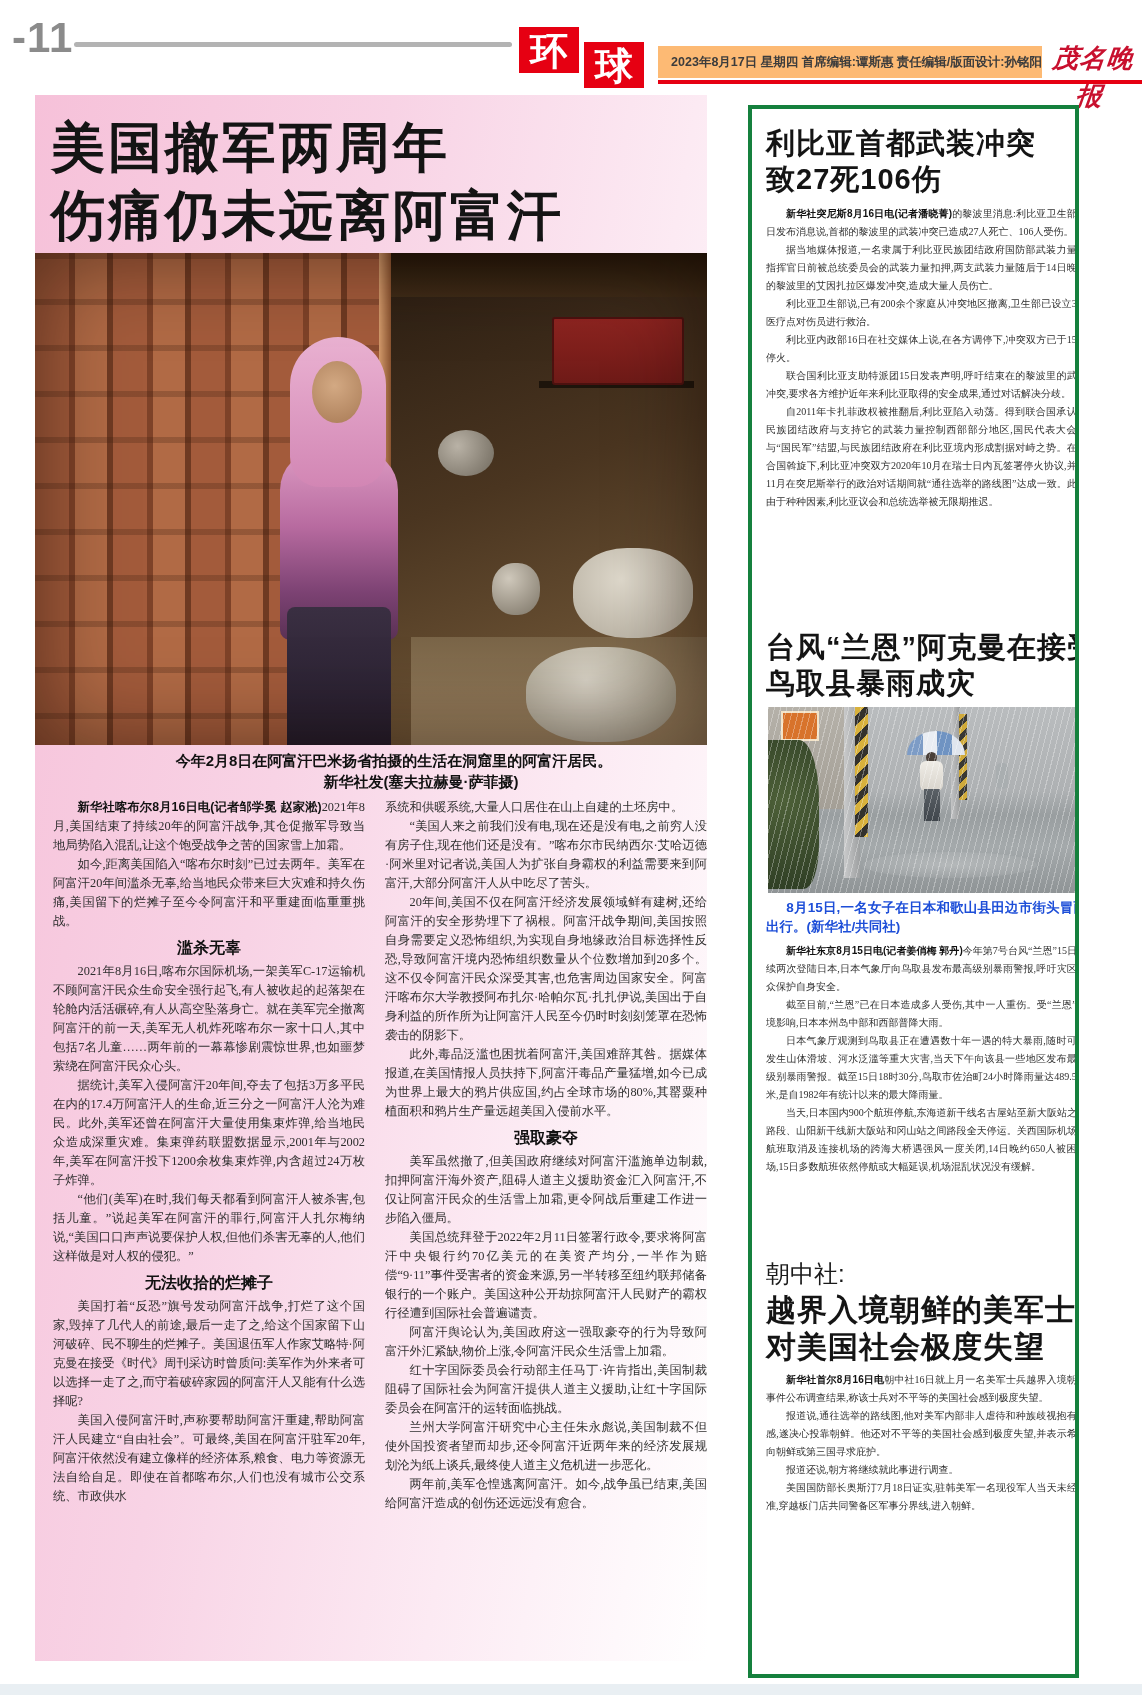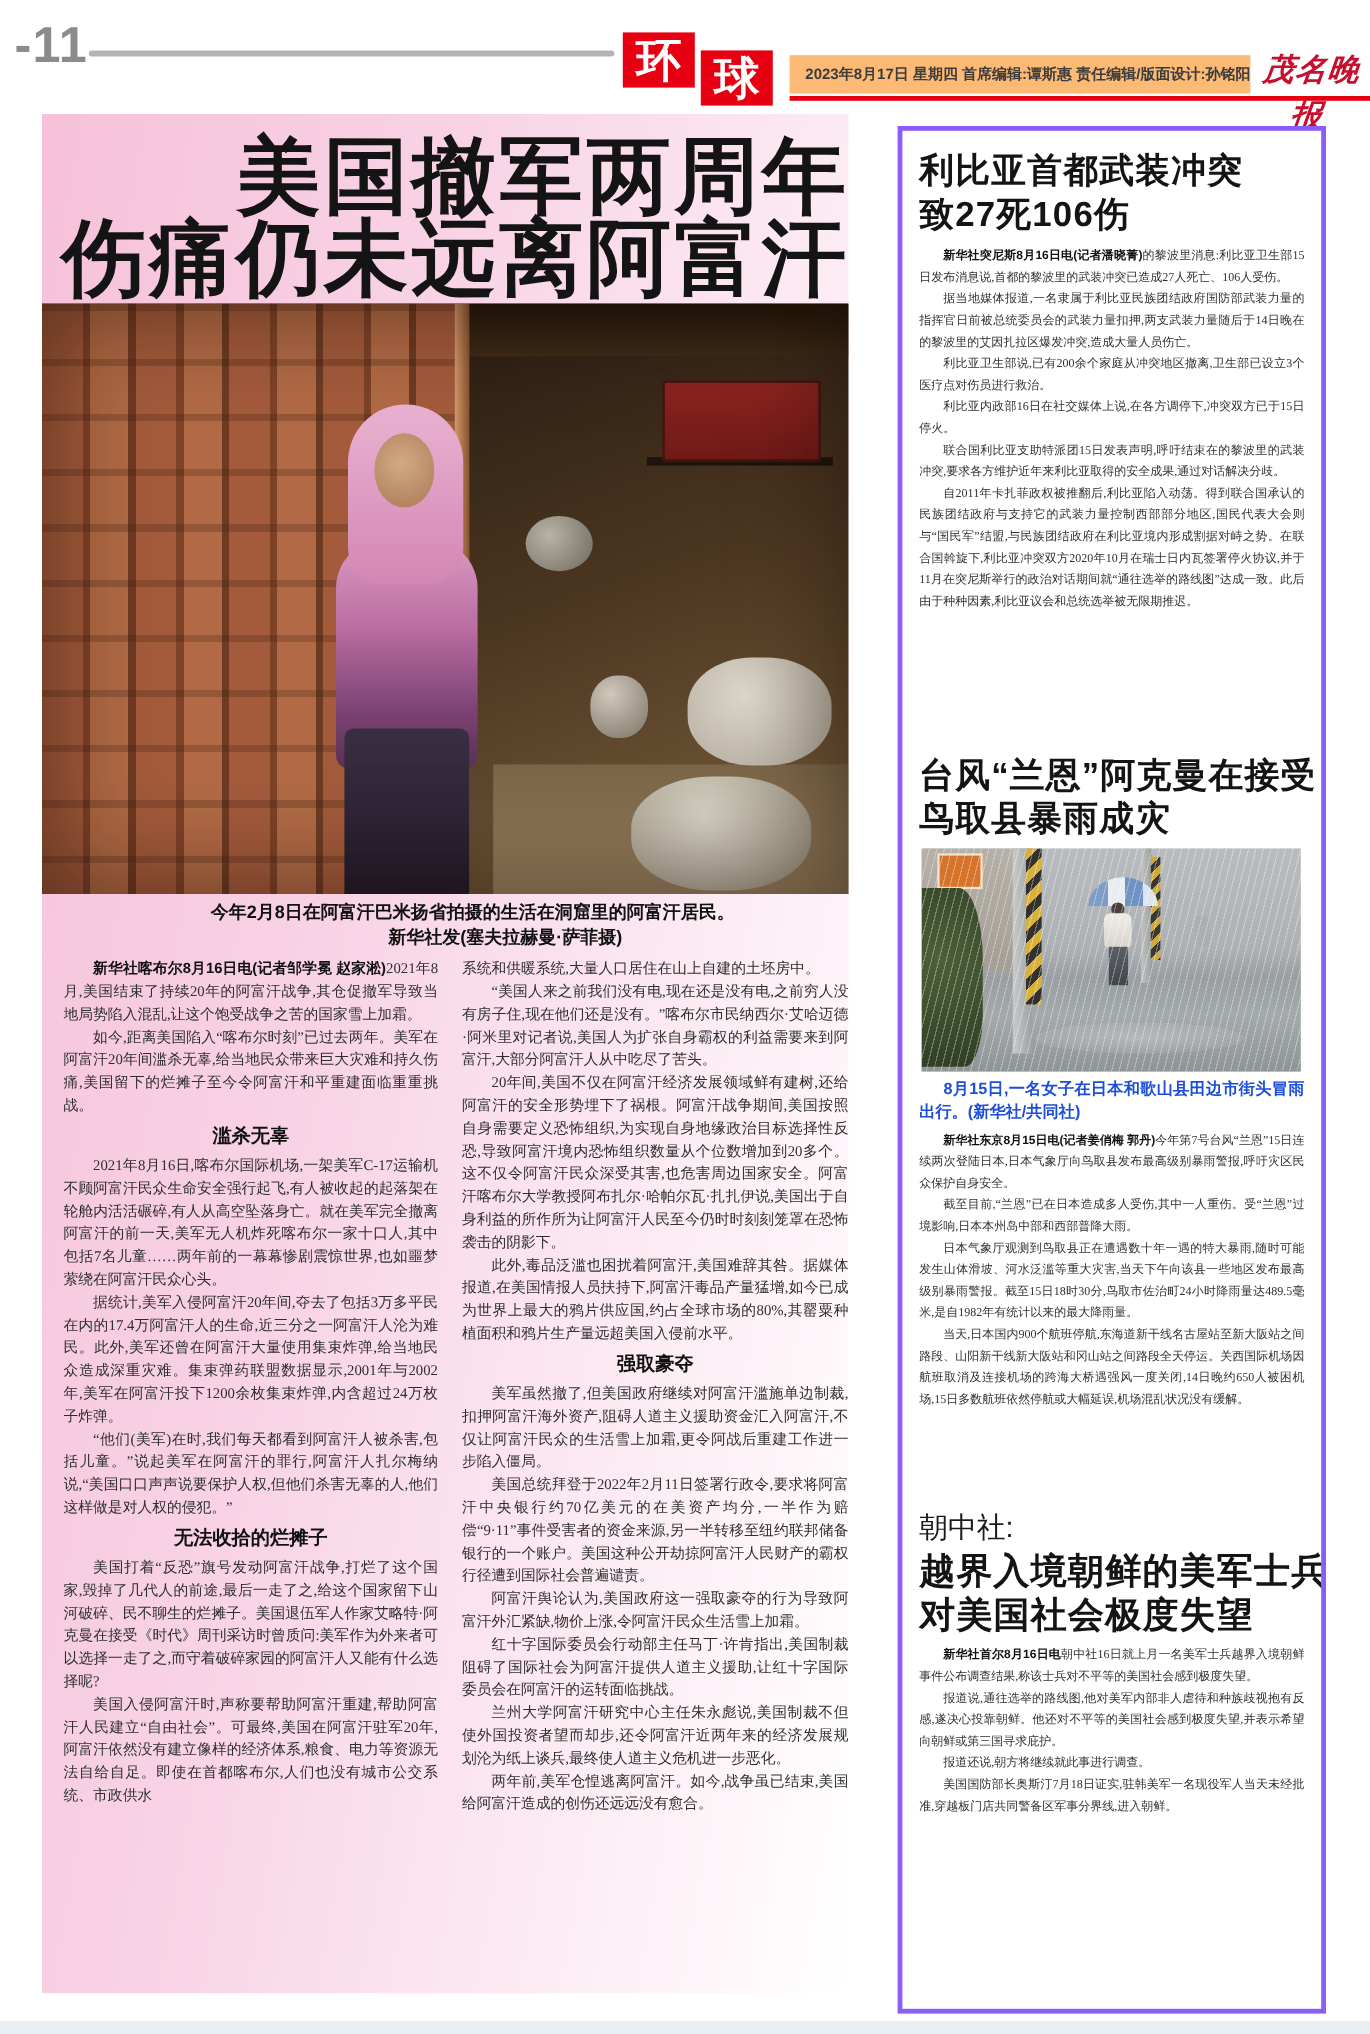--- a/index.html
+++ b/index.html
@@ -21,21 +21,21 @@
   .masthead{left:1044px;top:40px;width:98px;height:38px;color:#c8102e;
             font-family:"Liberation Serif",serif;font-weight:bold;font-style:italic;
             font-size:26px;line-height:38px;text-align:center;letter-spacing:1px;
             transform:skewX(-6deg);}
   .hrule-red{left:658px;top:80px;width:484px;height:4px;background:#e60012;}
 
   
   .feature{left:35px;top:95px;width:672px;height:1566px;
            background:linear-gradient(100deg,#f6c1d9 0%,#f8d3e5 38%,#fceaf3 70%,#ffffff 100%);}
   .fh{left:16px;top:18px;font-family:"Liberation Sans",sans-serif;font-weight:bold;
-      font-size:70px;line-height:68px;color:#141414;letter-spacing:3px;white-space:nowrap;text-align:right;}
+      font-size:54px;line-height:68px;color:#141414;letter-spacing:3px;white-space:nowrap;}
 
   .photo-af{left:0;top:158px;width:672px;height:492px;background:#35261a;overflow:hidden;}
   .af-door{position:absolute;left:0;top:0;width:53%;height:100%;
      background:repeating-linear-gradient(90deg,#a35b3b 0 34px,#7e4228 34px 40px,#b16a45 40px 72px,#6f3a22 72px 78px);}
   .af-doorshade{position:absolute;left:0;top:0;width:53%;height:100%;
      background:repeating-linear-gradient(180deg,rgba(60,30,15,.25) 0 6px,rgba(0,0,0,0) 6px 46px);}
   .af-walltop{position:absolute;left:0;top:0;width:100%;height:9%;
      background:linear-gradient(#241709,#3f2c18);}
   .af-interior{position:absolute;left:53%;top:0;width:47%;height:100%;
      background:linear-gradient(160deg,#2a1d12 0%,#4a3520 45%,#6b5234 80%,#84694a 100%);}
@@ -74,21 +74,21 @@
         text-align:justify;color:#2e2e2e;}
   .fcol1{left:18px;width:312px;}
   .fcol2{left:350px;width:322px;}
   .fcol p{margin:0;text-indent:2em;}
   .fcol p.cont{text-indent:0;}
   .ld{font-family:"Liberation Sans",sans-serif;font-weight:bold;color:#111;}
   .sub{font-family:"Liberation Sans",sans-serif;font-weight:bold;font-size:16px;
        color:#111;text-align:center;text-indent:0 !important;margin:7px 0 5px !important;}
 
   
-  .rightbox{left:748px;top:105px;width:357px;height:1573px;border:4px solid #8b5cf6;
+  .rightbox{left:748px;top:105px;width:331px;height:1573px;border:4px solid #15803d;
             box-sizing:border-box;background:#fff;overflow:hidden;}
   .rb-inner{position:absolute;left:14px;top:0;width:321px;height:1565px;}
   .rart{position:absolute;left:0;width:321px;}
   .rh{font-family:"Liberation Sans",sans-serif;font-weight:bold;font-size:29px;
       line-height:36px;color:#141414;letter-spacing:1px;margin:0 0 8px 0;white-space:nowrap;}
   .rp{margin:0;font-size:10px;line-height:18px;text-align:justify;text-indent:2em;color:#303030;}
   .libya{top:16px;}
   .typhoon{top:520px;}
   .nk{top:1150px;}
 

